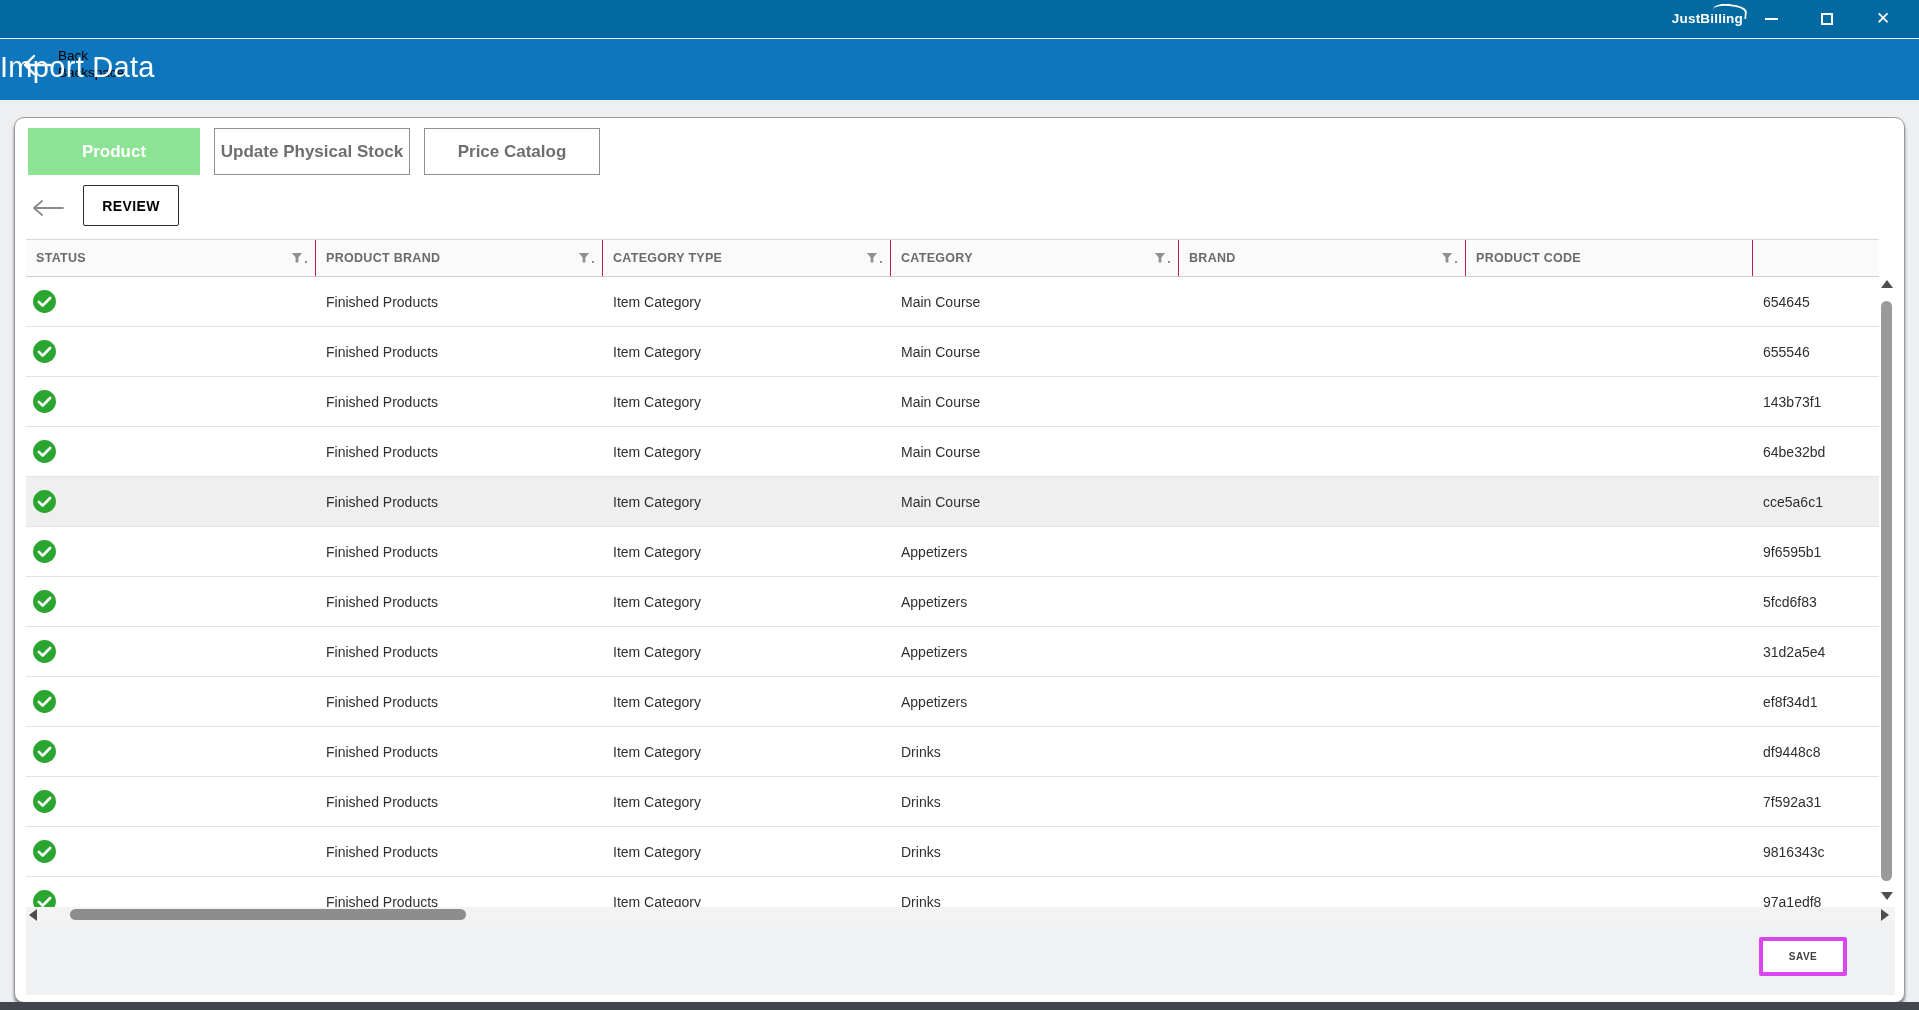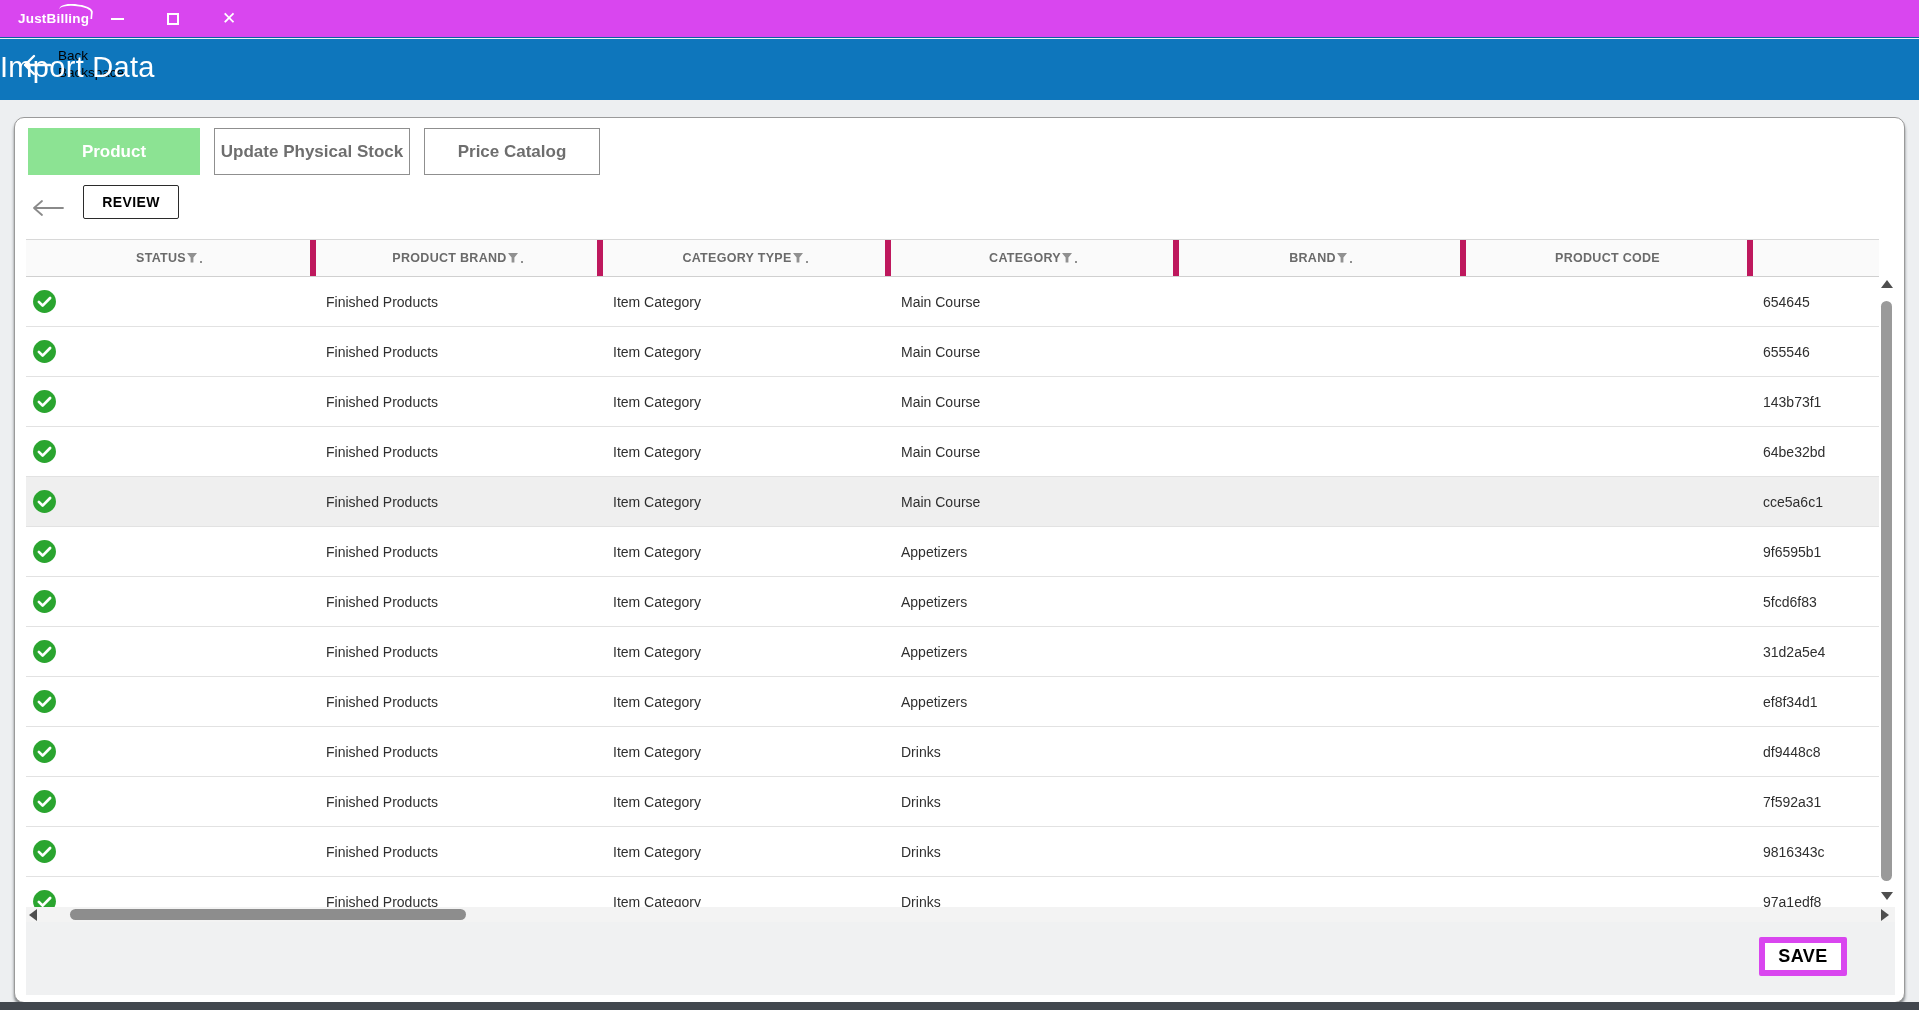--- a/index.html
+++ b/index.html
@@ -1,22 +1,22 @@
 <!DOCTYPE html>
 <html><head>
 <meta charset="utf-8">
 <style>
   * { margin:0; padding:0; box-sizing:border-box; }
   html,body { width:1919px; height:1010px; overflow:hidden;
     font-family:"Liberation Sans", sans-serif; background:#edeff1; }
 
   
   .titlebar { position:absolute; left:0; top:0; width:1919px; height:38px;
-    background:#d946ef; border-bottom:1px solid #0a64a4;
-    display:flex; align-items:center; justify-content:flex-start; }
+    background:#0369a1; border-bottom:1px solid #0a64a4;
+    display:flex; align-items:center; justify-content:flex-end; }
   .logo { margin-left:18px; color:#fff; font-size:13.5px; font-weight:bold;
     position:relative; letter-spacing:.2px; }
   .logo .cloud-arc { position:absolute; right:-4px; top:-7px; width:34px; height:14px;
     border:2px solid #fff; border-bottom:none; border-left:none;
     border-radius:50% 60% 0 0; transform:rotate(4deg); border-right-width:2px; }
   .win-controls { display:flex; height:100%; }
   .win-btn { width:56px; height:100%; display:flex; align-items:center;
     justify-content:center; color:#fff; cursor:default; }
   .win-btn .bar { width:13px; height:2px; background:#fff; }
   .win-btn .box { width:12px; height:12px; border:2px solid #fff; }
@@ -41,31 +41,31 @@
   
   .tabs { position:absolute; left:13px; top:10px; display:flex; gap:14px; }
   .tab { height:47px; display:flex; align-items:center; justify-content:center;
     font-size:17px; font-weight:bold; cursor:pointer; }
   .tab.inactive { background:#fff; border:1px solid #8f8f8f; color:#6e6e6e; }
   .tab.active { background:#8ce393; border:1px solid #8ce393; color:#fff; }
   .tab.t0 { width:172px; } .tab.t1 { width:176px; } .tab.t2 { width:196px; }
 
   
   .review-arrow { position:absolute; left:16px; top:80px; cursor:pointer; }
-  .review-btn { position:absolute; left:68px; top:67px; width:96px; height:34px;
+  .review-btn { position:absolute; left:68px; top:67px; width:96px; height:41px;
     background:#fff; border:1px solid #2b2b2b; border-radius:2px;
     font-size:14px; font-weight:bold; color:#000; letter-spacing:.4px;
     display:flex; align-items:center; justify-content:center; cursor:pointer; }
 
   
   .thead { position:absolute; left:11px; top:121px; width:1853px; height:38px;
     background:#fafafa; border-top:1px solid #d8d8d8; border-bottom:1px solid #d0d0d0;
     display:flex; overflow:hidden; }
-  .th { display:flex; align-items:center; justify-content:center;
-    padding:0 8px 0 10px; border-right:6px solid #be185d;
+  .th { display:flex; align-items:center; justify-content:space-between;
+    padding:0 8px 0 10px; border-right:1px solid #be185d;
     font-size:12.5px; font-weight:bold; color:#6a6a6a; letter-spacing:.3px;
     flex:none; cursor:pointer; }
   .th .filter { display:flex; align-items:flex-end; gap:2px; flex:none; }
   .th .filter .dot { width:2px; height:2px; background:#8f8f8f; margin-bottom:1px; }
   .cw0{width:290px}.cw1{width:287px}.cw2{width:288px}.cw3{width:288px}
   .cw4{width:287px}.cw5{width:287px}.cw6{width:287px}
 
   .tbody { position:absolute; left:11px; top:159px; width:1853px; height:630px;
     overflow:hidden; background:#fff; }
   .trow { display:flex; height:50px; border-bottom:1px solid #e2e2e2;
@@ -95,22 +95,22 @@
   .hscroll .thumb { position:absolute; left:44px; top:2px; width:396px; height:11px;
     background:#8d8d8d; border-radius:6px; }
   .hscroll .arrow-right { position:absolute; right:6px; top:2px; width:0; height:0;
     border-top:6px solid transparent; border-bottom:6px solid transparent;
     border-left:8px solid #4e4e4e; }
 
   
   .card-footer { position:absolute; left:11px; top:804px; width:1869px; height:73px;
     background:#f0f1f2; }
   .save-btn { position:absolute; right:48px; top:15px; width:88px; height:39px;
-    background:#fff; border:6px solid #d946ef; border-radius:2px;
-    font-size:18px; font-weight:bold; color:#000000; letter-spacing:.5px;
+    background:#fff; border:4px solid #d946ef; border-radius:2px;
+    font-size:10px; font-weight:bold; color:#404040; letter-spacing:.5px;
     display:flex; align-items:center; justify-content:center; cursor:pointer; }
 </style>
 </head>
 <body>
 
 <div class="titlebar">
   <div class="logo">
     <span>JustBilling</span>
     <span class="cloud-arc"></span>
   </div>

